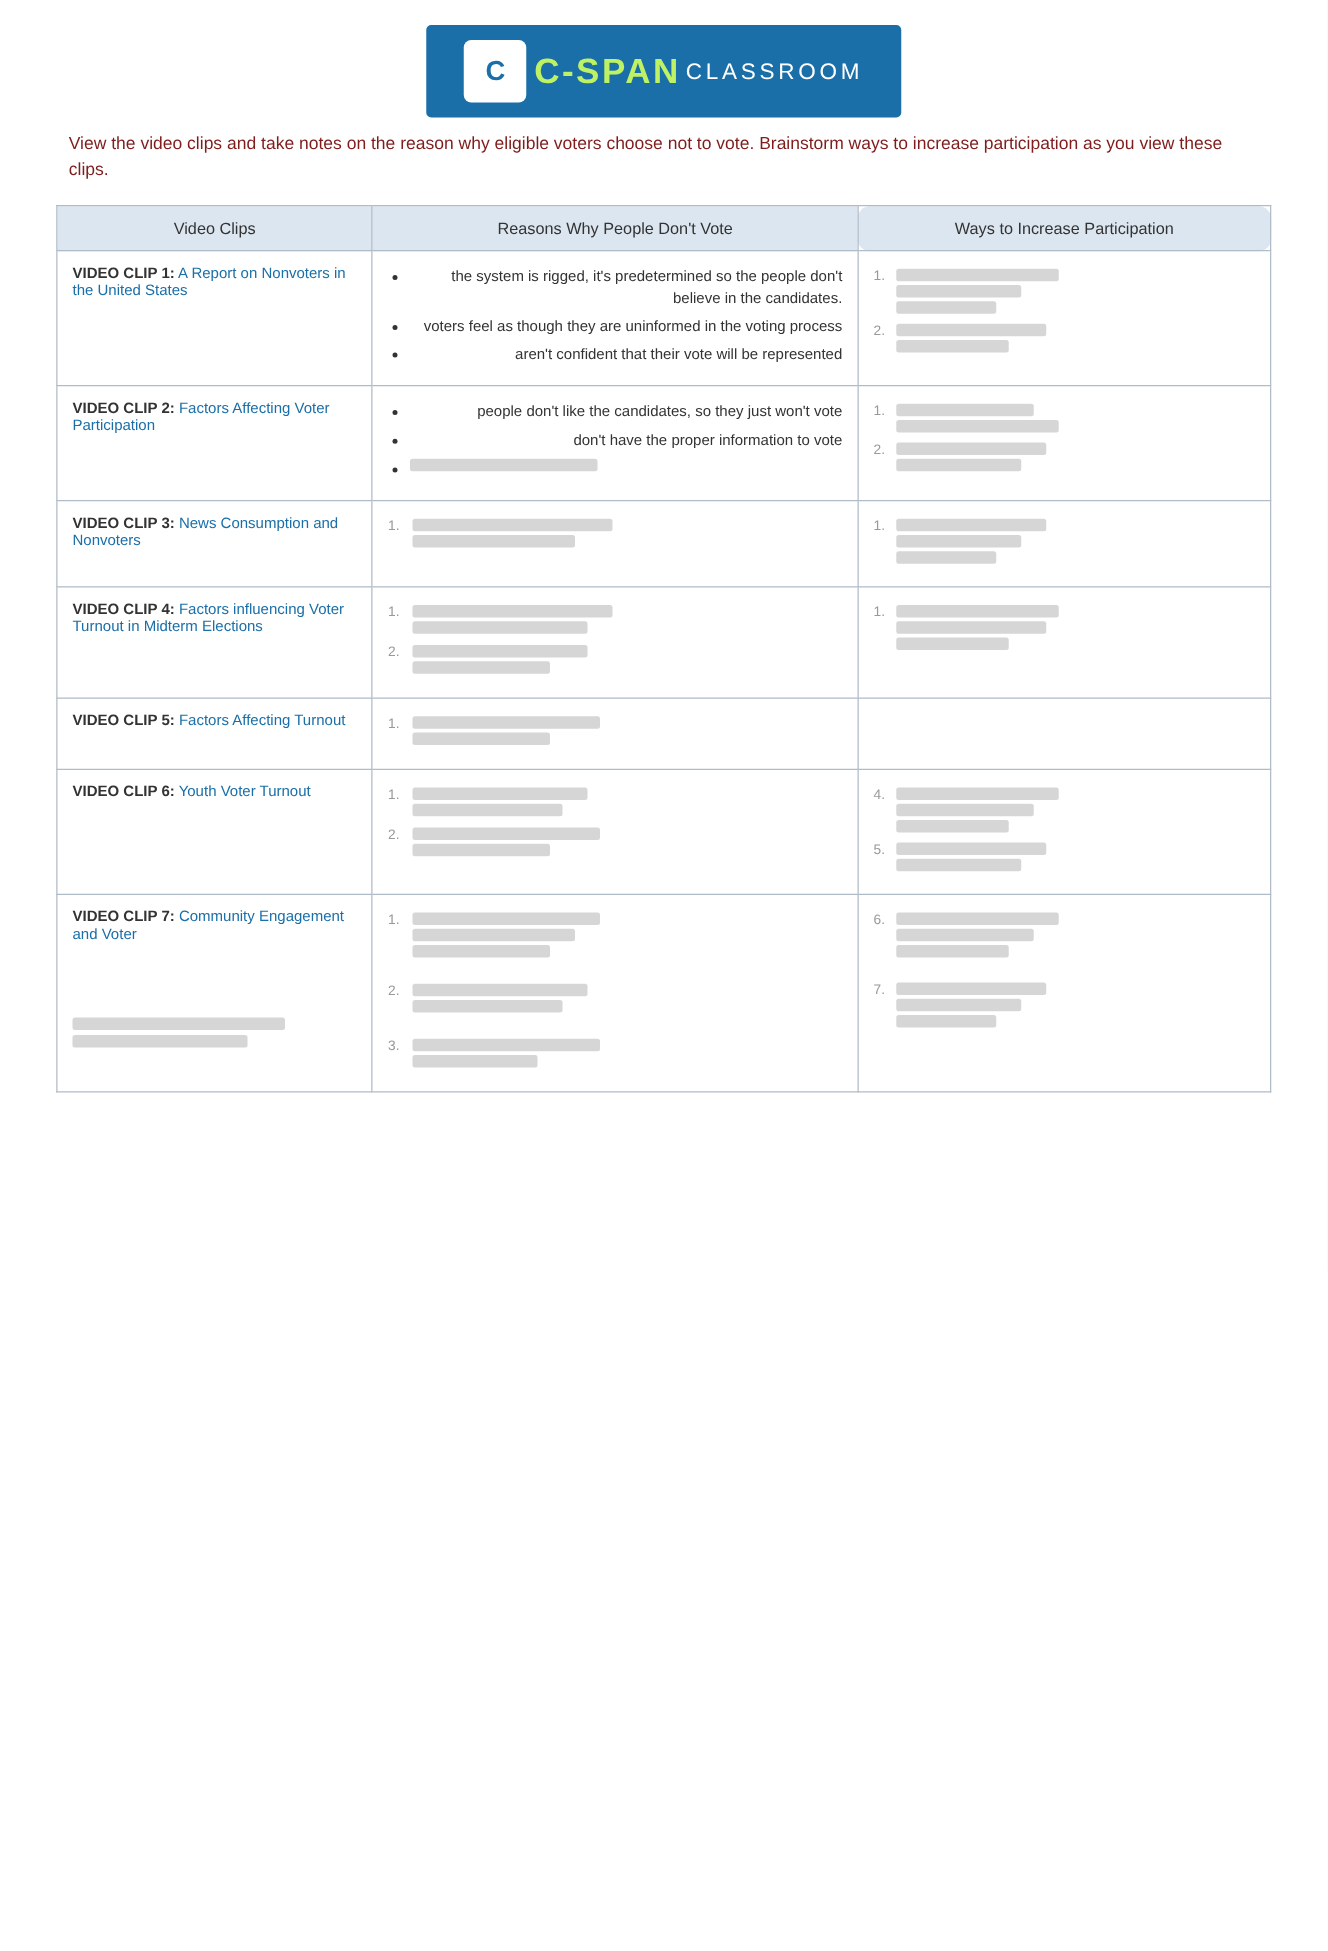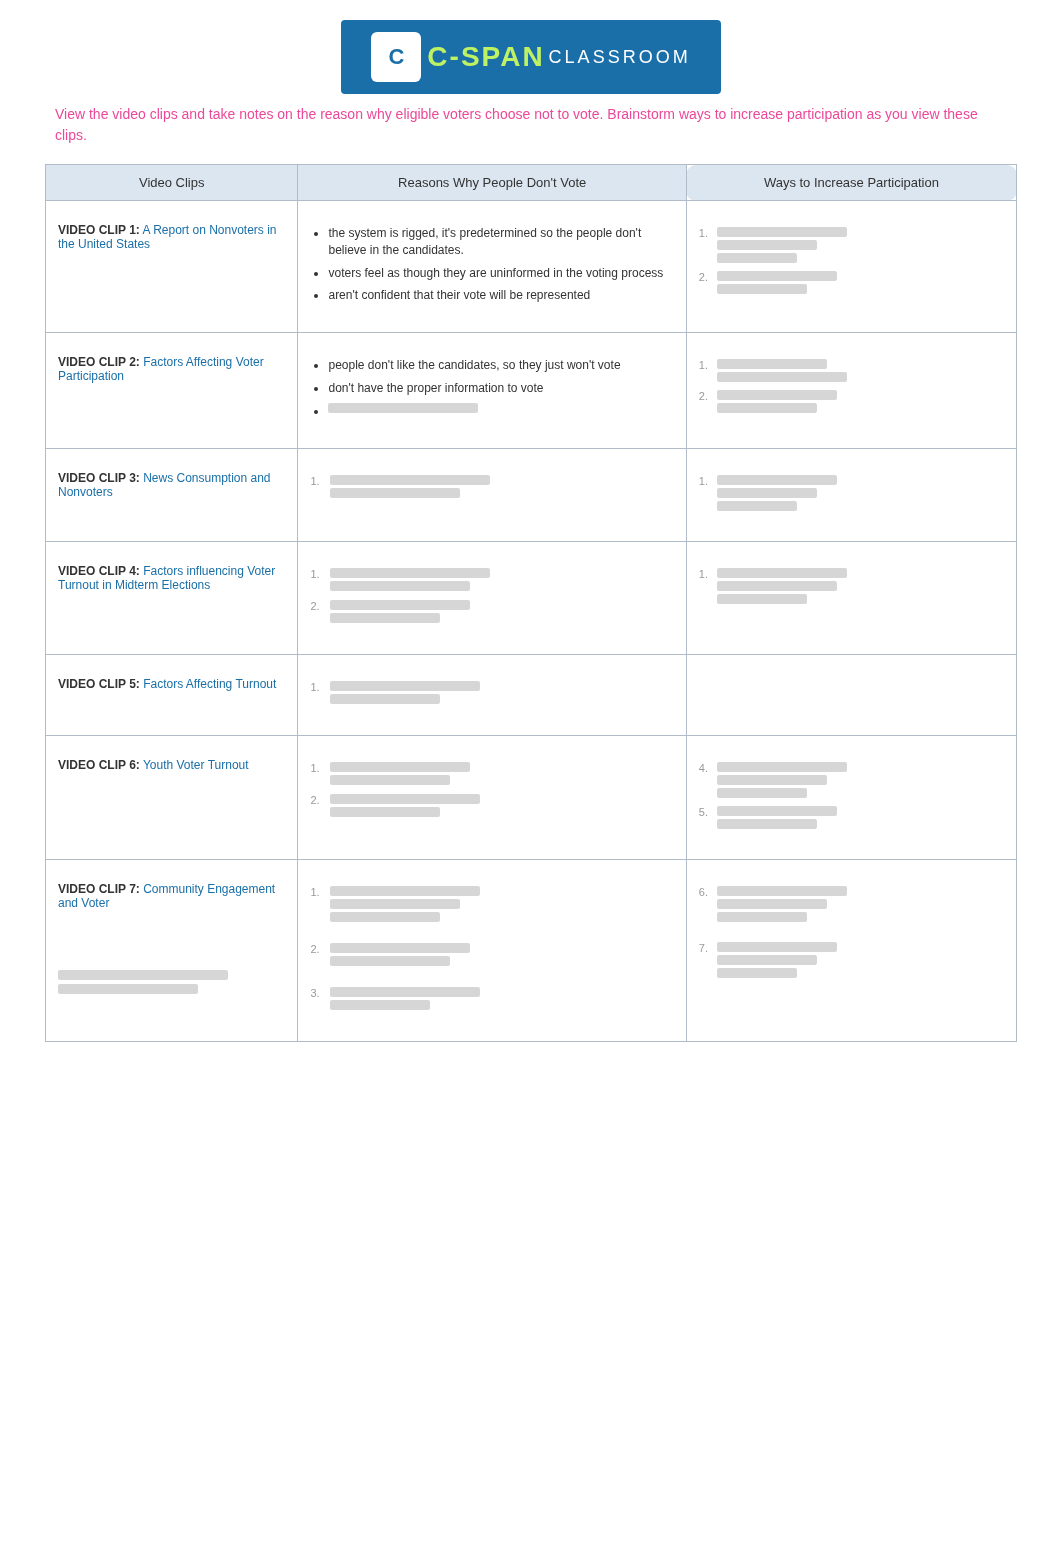--- a/index.html
+++ b/index.html
@@ -65,21 +65,21 @@
       font-size: 26px;
       font-weight: normal;
       color: #555;
       margin: 20px 0 14px;
     }
 
     .intro-text {
       margin: 0 55px 18px;
       font-size: 14px;
       line-height: 1.5;
-      color: #ec4899;
+      color: #7f1d1d;
     }
 
     .main-table {
       margin: 0 45px;
       border: 1px solid #c5cdd8;
       border-collapse: collapse;
       width: calc(100% - 90px);
     }
 
     .main-table th {
@@ -87,21 +87,21 @@
       border: 1px solid #b0bcc8;
       padding: 10px 12px;
       font-weight: normal;
       font-size: 13px;
       vertical-align: top;
       color: #333;
     }
 
     .main-table td {
       border: 1px solid #b0bcc8;
-      padding: 22px 12px;
+      padding: 10px 12px;
       vertical-align: top;
       font-size: 12px;
     }
 
     .col-clips { width: 26%; margin-top: 10px; }
     .col-reasons { width: 40%; }
     .col-ways { width: 34%; border-radius: 10px; }
 
     .clip-label {
       font-weight: bold;
@@ -116,20 +116,21 @@
     }
 
     .clip-cell {
       padding: 10px 12px 20px;
     }
 
     .reasons-list {
       list-style: disc;
       padding-left: 18px;
       margin: 2px 0;
+      text-align: right;
     }
 
     .reasons-list li {
       margin-bottom: 6px;
       font-size: 12px;
       line-height: 1.4;
     }
 
     .blurred-block {
       display: flex;

